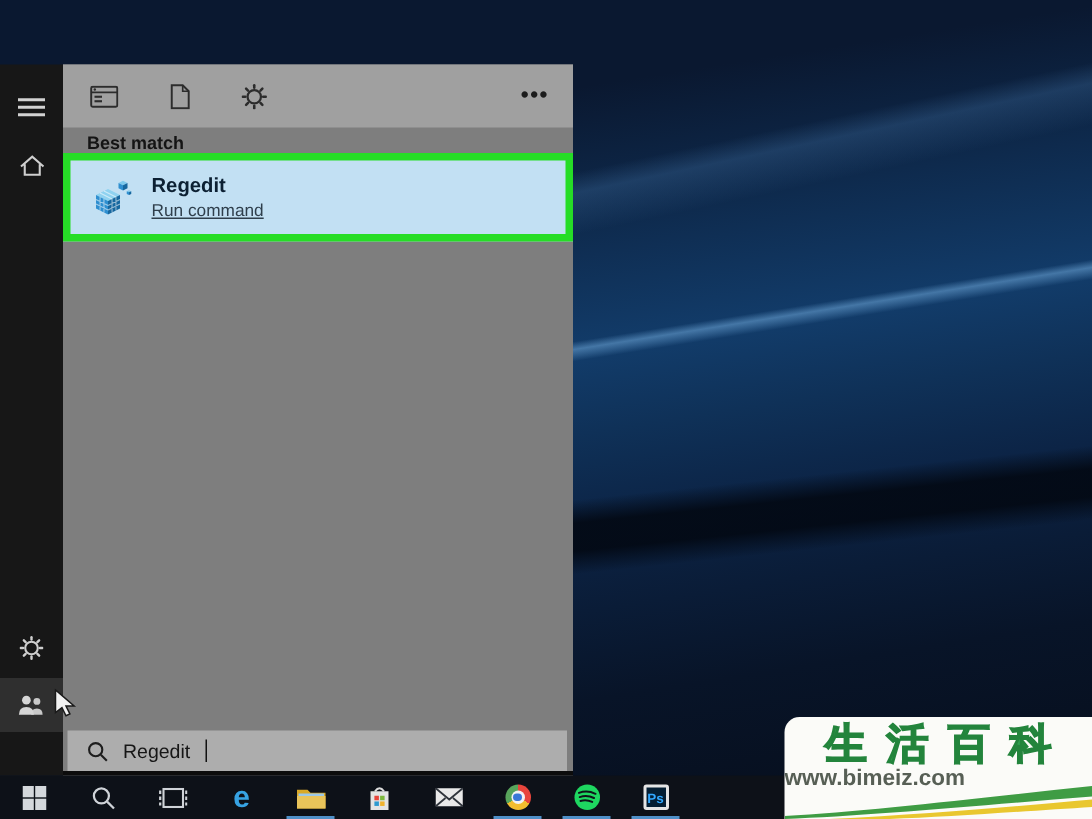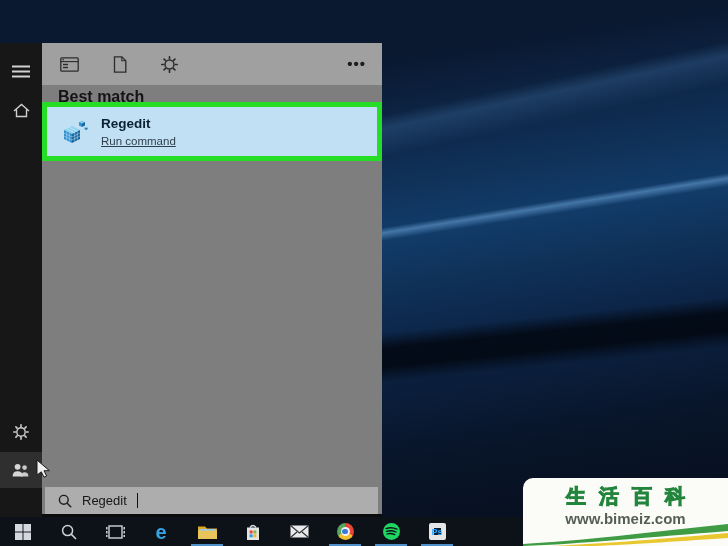--- a/index.html
+++ b/index.html
@@ -28,21 +28,21 @@
 
   
   .flyout { position:absolute; left:42px; top:43px; width:340px; height:474px;
             background:#7e7e7e; z-index:4; border-bottom:3px solid #0c0c0c; }
   .flyout-topbar { position:absolute; top:0; left:0; right:0; height:42px; background:#a0a0a0;
             display:flex; align-items:center; padding:0 16px; gap:30px; }
   .tab-btn { border:none; background:transparent; display:flex; align-items:center;
             justify-content:center; cursor:pointer; padding:2px; }
   .more-btn { margin-left:auto; border:none; background:transparent; cursor:pointer;
             font-size:15px; font-weight:bold; letter-spacing:1px; color:#1c1c1c; line-height:10px; }
-  .section-header { position:absolute; top:45px; left:16px; font-size:16px;
+  .section-header { position:absolute; top:45px; left:16px; font-size:12px;
             font-weight:bold; color:#141414;text-align:center; }
   .result-row { position:absolute; left:0; top:59px; width:100%; height:59px;
             background:#c2e0f3; border:5px solid #26dd26; display:flex; align-items:center;
             padding-left:13px; gap:13px; cursor:pointer; }
   .result-title { font-size:13.5px; font-weight:bold; color:#0c2033; line-height:16px; }
   .result-subtitle { font-size:11.5px; color:#2f3f4c; line-height:14px; margin-top:2px;text-decoration:underline; }
   .search-box { position:absolute; left:3px; right:4px; bottom:0; height:27px; background:#adadad;
             display:flex; align-items:center; padding-left:13px; gap:10px; cursor:text; }
   .search-text { font-size:13px; color:#161616; }
   .caret { width:1.5px; height:15px; background:#111; display:inline-block; }
@@ -56,32 +56,32 @@
             height:2.5px; background:#4f90c8; }
   .edge-e { font-size:20px; font-weight:bold; color:#37a3e3; line-height:20px; }
   .chrome { width:17px; height:17px; border-radius:50%; display:flex; align-items:center;
             justify-content:center;
             background:conic-gradient(#e8453c 0 120deg, #f2bd2e 120deg 240deg, #58a55c 240deg 360deg); }
   .chrome-inner { width:9px; height:9px; border-radius:50%; background:#f2f2f2;
             display:flex; align-items:center; justify-content:center; }
   .chrome-dot { width:5.5px; height:5.5px; border-radius:50%; background:#3a77d8; }
   .spotify { width:17px; height:17px; border-radius:50%; background:#1ed760;
             display:flex; align-items:center; justify-content:center; }
-  .ps-badge { width:17px; height:17px; background:#041e33; border:5px solid #e5e5e5;
+  .ps-badge { width:17px; height:17px; background:#041e33; border:2px solid #e5e5e5;
             border-radius:2px; color:#31a8ff; font-size:9px; font-weight:bold;
             display:flex; align-items:center; justify-content:center; }
 
   
   .watermark { position:absolute; right:0; bottom:0; width:205px; height:68px;
             background:#fbfbf8; border-top-left-radius:10px; overflow:hidden; z-index:6; }
-  .wm-title { margin-top:3px; text-align:center; font-size:20px; font-weight:bold;
+  .wm-title { margin-top:3px; text-align:center; font-size:28px; font-weight:bold;
             letter-spacing:13px; text-indent:13px; color:#2f9e4d;
             -webkit-text-stroke:1px #23843c; line-height:30px;
             font-family:"Liberation Sans", "DejaVu Sans", sans-serif; }
-  .wm-url { text-align:center; font-size:15px; font-weight:bold; color:#575f55;
+  .wm-url { text-align:left; font-size:15px; font-weight:bold; color:#575f55;
             line-height:16px; }
   .wm-swoosh { position:absolute; left:0; bottom:0; width:100%; height:23px; }
 
   
   .cursor { position:absolute; left:36px; top:459px; z-index:9; }
 </style>
 </head>
 <body>
 
 <div class="screen">

